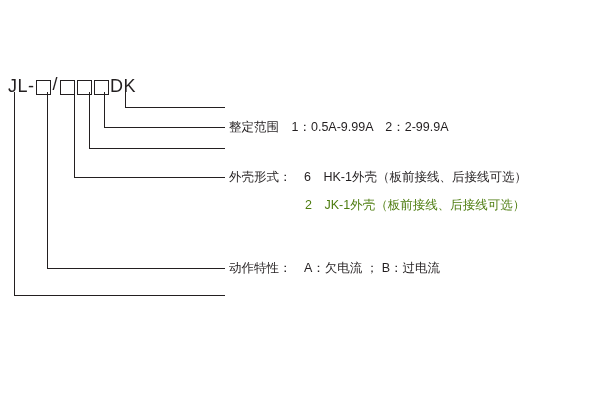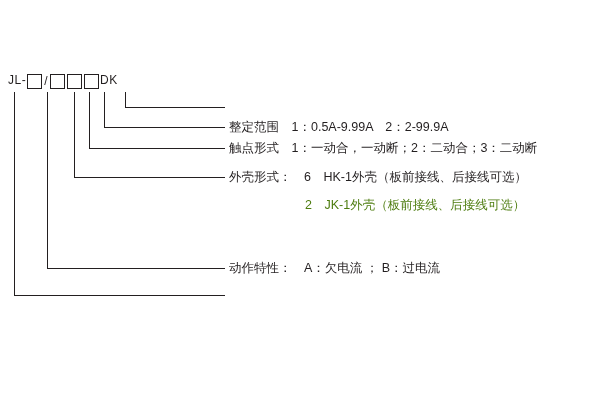--- a/index.html
+++ b/index.html
@@ -18,25 +18,25 @@
     position: relative;
     width: 600px;
     height: 400px;
   }
 
   
   .code {
     position: absolute;
     left: 8px;
     top: 74px;
-    font-size: 12px;
+    font-size: 18px;
     letter-spacing: 0.5px;
     white-space: nowrap;
     display: flex;
-    align-items: flex-start;
+    align-items: flex-end;
     color: #231f20;
   }
   .code .txt { line-height: 1; }
   .code .box {
     display: inline-block;
     width: 13px;
     height: 13px;
     border: 1px solid #231f20;
     margin: 0 1px;
     background: #fff;
@@ -102,23 +102,20 @@
   <div class="hline" style="left:47px; top:268px; width:178px;"></div>
 
   <div class="vline" style="left:14px; top:92px; height:204px;"></div>
   <div class="hline" style="left:14px; top:295px; width:211px;"></div>
 
 
   <div class="row" style="left:229px; top:120px;">
     <span>整定范围　1：0.5A-9.99A　2：2-99.9A</span>
   </div>
 
-  <div class="row" style="left:229px; top:141px;">
-    <span>触点形式　1：一动合，一动断；2：二动合；3：二动断</span>
-  </div>
 
   <div class="row" style="left:229px; top:170px;">
     <span>外壳形式：　6　HK-1外壳（板前接线、后接线可选）</span>
   </div>
 
   <div class="sub" style="left:305px; top:198px;">
     <span>2　JK-1外壳（板前接线、后接线可选）</span>
   </div>
 
 

